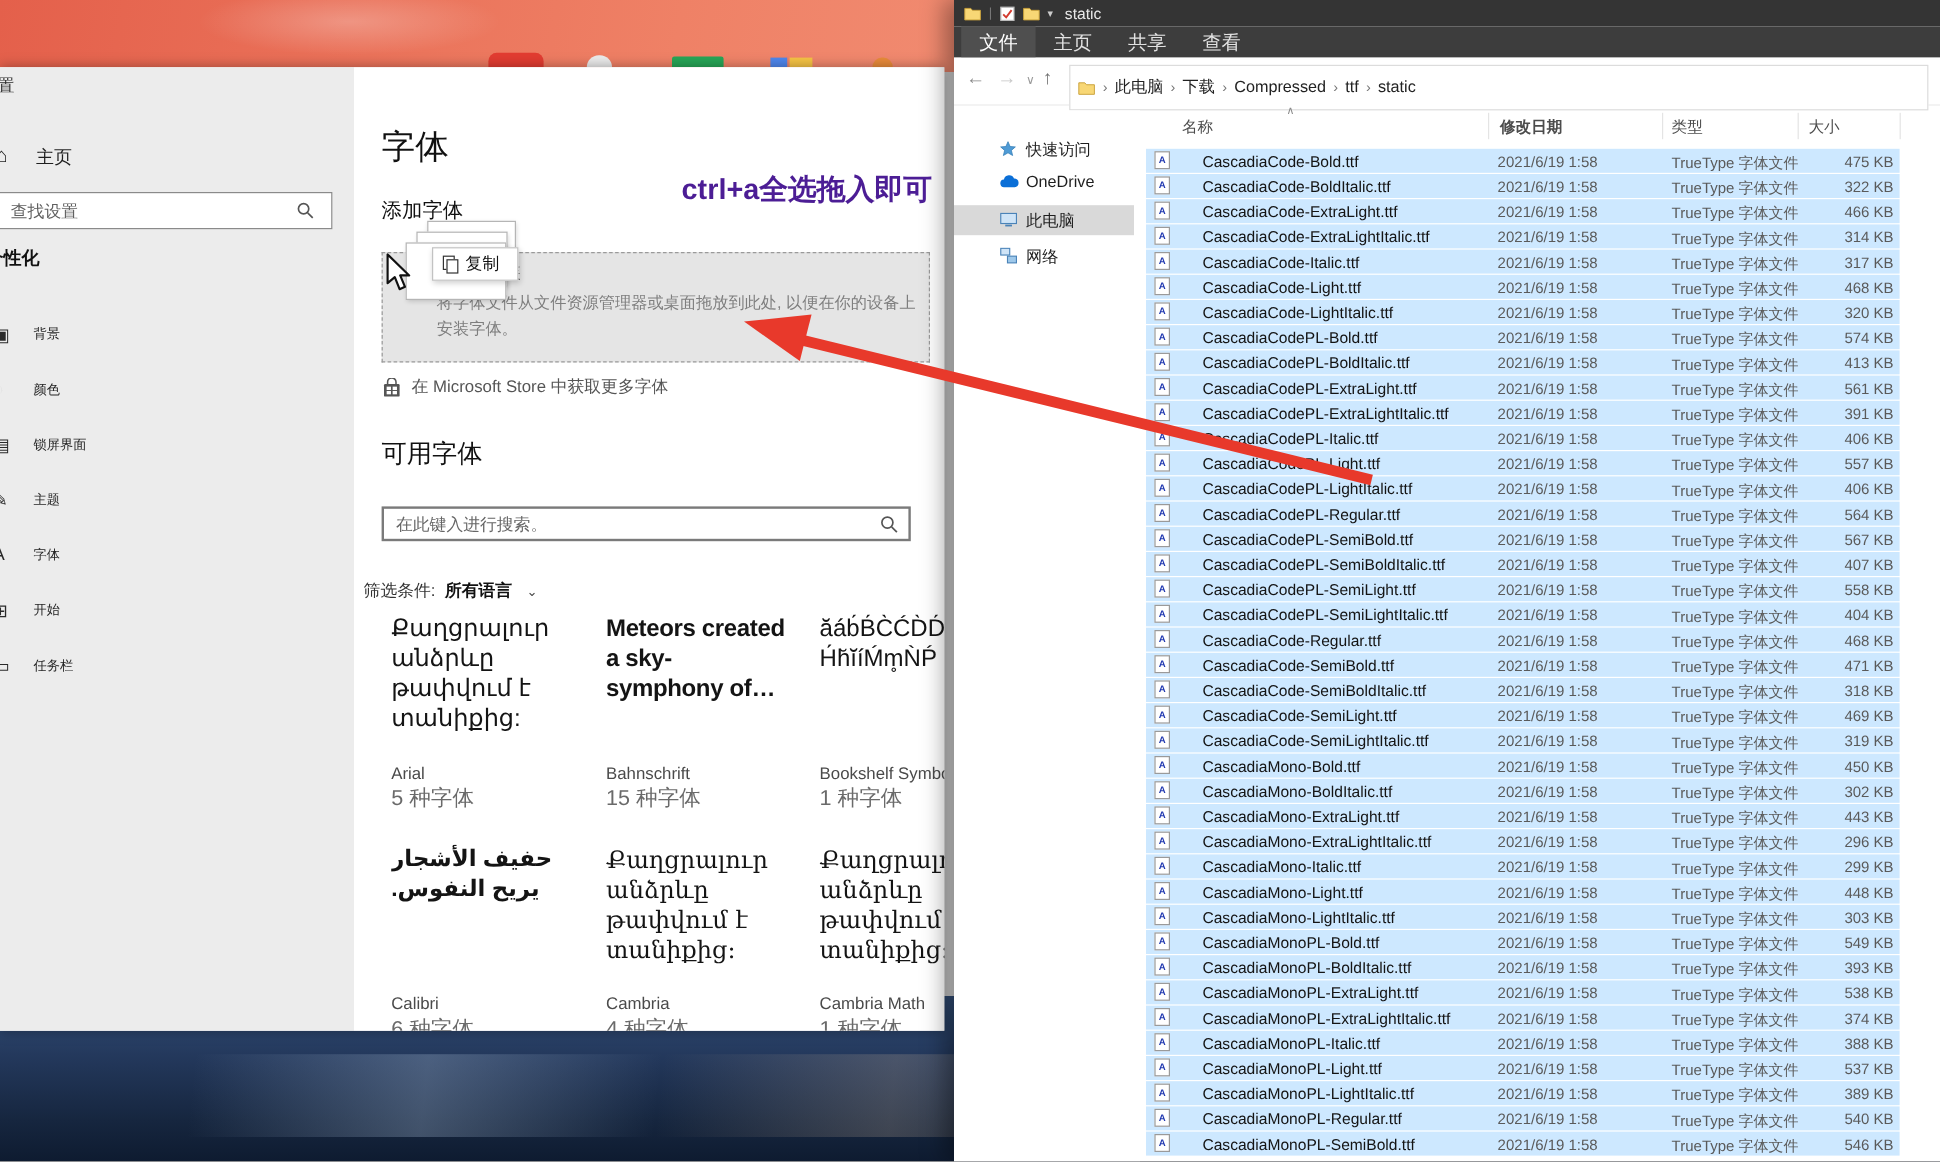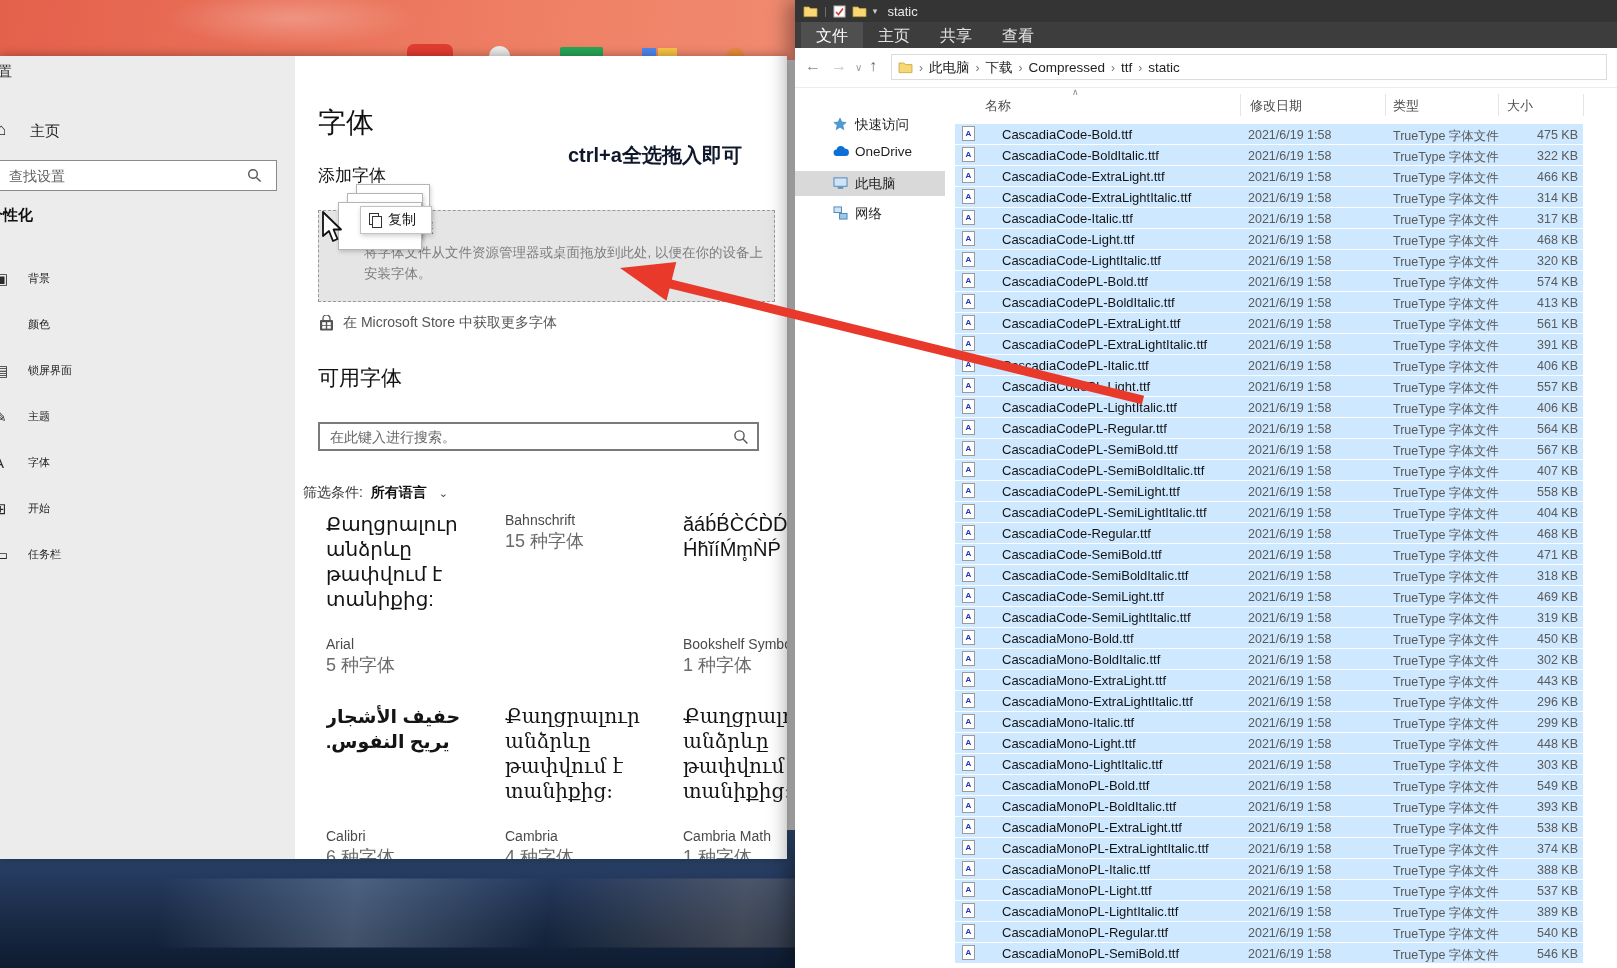--- a/index.html
+++ b/index.html
@@ -86,21 +86,21 @@
   .titlebar{position:absolute;left:0;top:0;width:822px;height:22px;background:#343434;display:flex;align-items:center;}
   .qat{display:flex;align-items:center;gap:6px;padding-left:8px;}
   .qat .divider{color:#777;font-size:11px;}
   .qat .chev{color:#ccc;font-size:9px;}
   .etitle{margin-left:10px;font-size:13px;color:#e8e8e8;}
   .tabstrip{position:absolute;left:0;top:22px;width:822px;height:26px;background:#3d3d3d;display:flex;align-items:stretch;padding-left:6px;}
   .tab{padding:4px 15px 0 15px;font-size:16px;color:#e2e2e2;cursor:pointer;}
   .tab.active{background:#4f4f4f;color:#fff;}
   .addr-row{position:absolute;left:0;top:48px;width:822px;height:40px;background:#fff;border-bottom:1px solid #ececec;}
   .nav-btn{position:absolute;top:9px;font-size:16px;cursor:pointer;}
-  .addr-box{position:absolute;left:96px;top:6px;width:716px;height:26px;border:1px solid #dcdcdc;background:#fff;
+  .addr-box{position:absolute;left:96px;top:6px;width:716px;height:38px;border:1px solid #dcdcdc;background:#fff;
     display:flex;align-items:center;padding-left:6px;}
   .crumb-sep{margin:0 6px;font-size:12px;color:#777;}
   .crumb{font-size:13.5px;color:#222;cursor:pointer;}
   .navpane{position:absolute;left:0;top:92px;width:155px;height:876px;background:#fff;}
   .enav-item{position:absolute;left:0;width:150px;height:25px;cursor:pointer;}
   .enav-item.selected{background:#d9d9d9;}
   .enav-item svg{position:absolute;left:38px;top:5px;}
   .enav-item .nl{position:absolute;left:60px;top:4px;font-size:13.5px;color:#1f1f1f;}
   .cols{position:absolute;left:155px;top:92px;width:640px;height:28px;}
   .colh{position:absolute;top:5px;font-size:13px;color:#4c4c4c;cursor:pointer;}
@@ -110,21 +110,21 @@
   .frow{position:relative;width:628px;height:21px;cursor:default;}
   .frow .hl{position:absolute;left:0;top:0;width:628px;height:20px;background:#cde8ff;}
   .ficon{position:absolute;left:7px;top:2px;width:13px;height:15px;background:#fff;border:1px solid #9a9a9a;
     font-size:8px;color:#2038b0;text-align:center;line-height:14px;font-weight:bold;}
   .fn{position:absolute;left:27px;top:3px;font-size:13px;color:#141414;white-space:nowrap;margin-left:20px;}
   .fd{position:absolute;left:293px;top:4px;font-size:12.5px;color:#5a5a5a;white-space:nowrap;}
   .ft{position:absolute;left:438px;top:4px;font-size:12.5px;color:#5a5a5a;white-space:nowrap;}
   .fz{position:absolute;left:530px;top:4px;width:93px;text-align:right;font-size:12.5px;color:#5a5a5a;white-space:nowrap;}
 
   
-  .ctrl-tip{position:absolute;left:568px;top:142px;font-size:20px;font-weight:bold;color:#0f172a;}
+  .ctrl-tip{position:absolute;left:568px;top:142px;font-size:24px;font-weight:bold;color:#4c1d95;}
   .arrow-svg{position:absolute;left:0;top:0;pointer-events:none;}
 </style>
 </head>
 <body>
 
 <div class="screen">
 
   <div class="wp-top"></div>
   <div class="wp-bottom"></div>
   <div class="peek pk-red"></div>
@@ -229,20 +229,21 @@
         <span class="chev">⌄</span>
       </div>
 
       <div id="font-cards">
           <div class="fcard fs-arm" style="left: 31px; top: 456px;">
             <div class="fprev">Քաղցրալուր անձրևը թափվում է տանիքից:</div>
             <div class="fname">Arial</div>
             <div class="fcount">5 种字体</div>
           </div>
           <div class="fcard fs-bah" style="left: 210px; top: 456px;">
+            <div class="fprev">Meteors created a sky-symphony of…</div>
             <div class="fname">Bahnschrift</div>
             <div class="fcount">15 种字体</div>
           </div>
           <div class="fcard fs-sym" style="left: 388px; top: 456px;">
             <div class="fprev">ăáb́B́C̀ĆD̀D́F́f́ H́h̆ĭíḾm̥ǸṔ</div>
             <div class="fname">Bookshelf Symbol 7</div>
             <div class="fcount">1 种字体</div>
           </div>
           <div class="fcard fs-ara" style="left: 31px; top: 648px;">
             <div class="fprev" dir="rtl">حفيف الأشجار يريح النفوس.</div>
@@ -327,21 +328,21 @@
             <rect x="1" y="1" width="8" height="6" fill="#cfe4f7" stroke="#4a83b8"></rect>
             <rect x="7" y="8" width="8" height="6" fill="#9ec8ea" stroke="#4a83b8"></rect>
           </svg>
           <span class="nl">网络</span>
         </div>
       </div>
 
     <div class="cols">
       <span class="colh" style="left:35px;">名称</span>
       <span class="sortcaret">∧</span>
-      <span class="colh" style="left:300px;">修改日期</span>
+      <span class="colh" style="left:300px;font-weight:bold;">修改日期</span>
       <span class="colh" style="left:443px;">类型</span>
       <span class="colh" style="left:557px;">大小</span>
       <span class="colsep" style="left:290px;"></span>
       <span class="colsep" style="left:435px;"></span>
       <span class="colsep" style="left:548px;"></span>
       <span class="colsep" style="left:633px;"></span>
     </div>
 
     <div class="rows" id="rows">
         <div class="frow">

